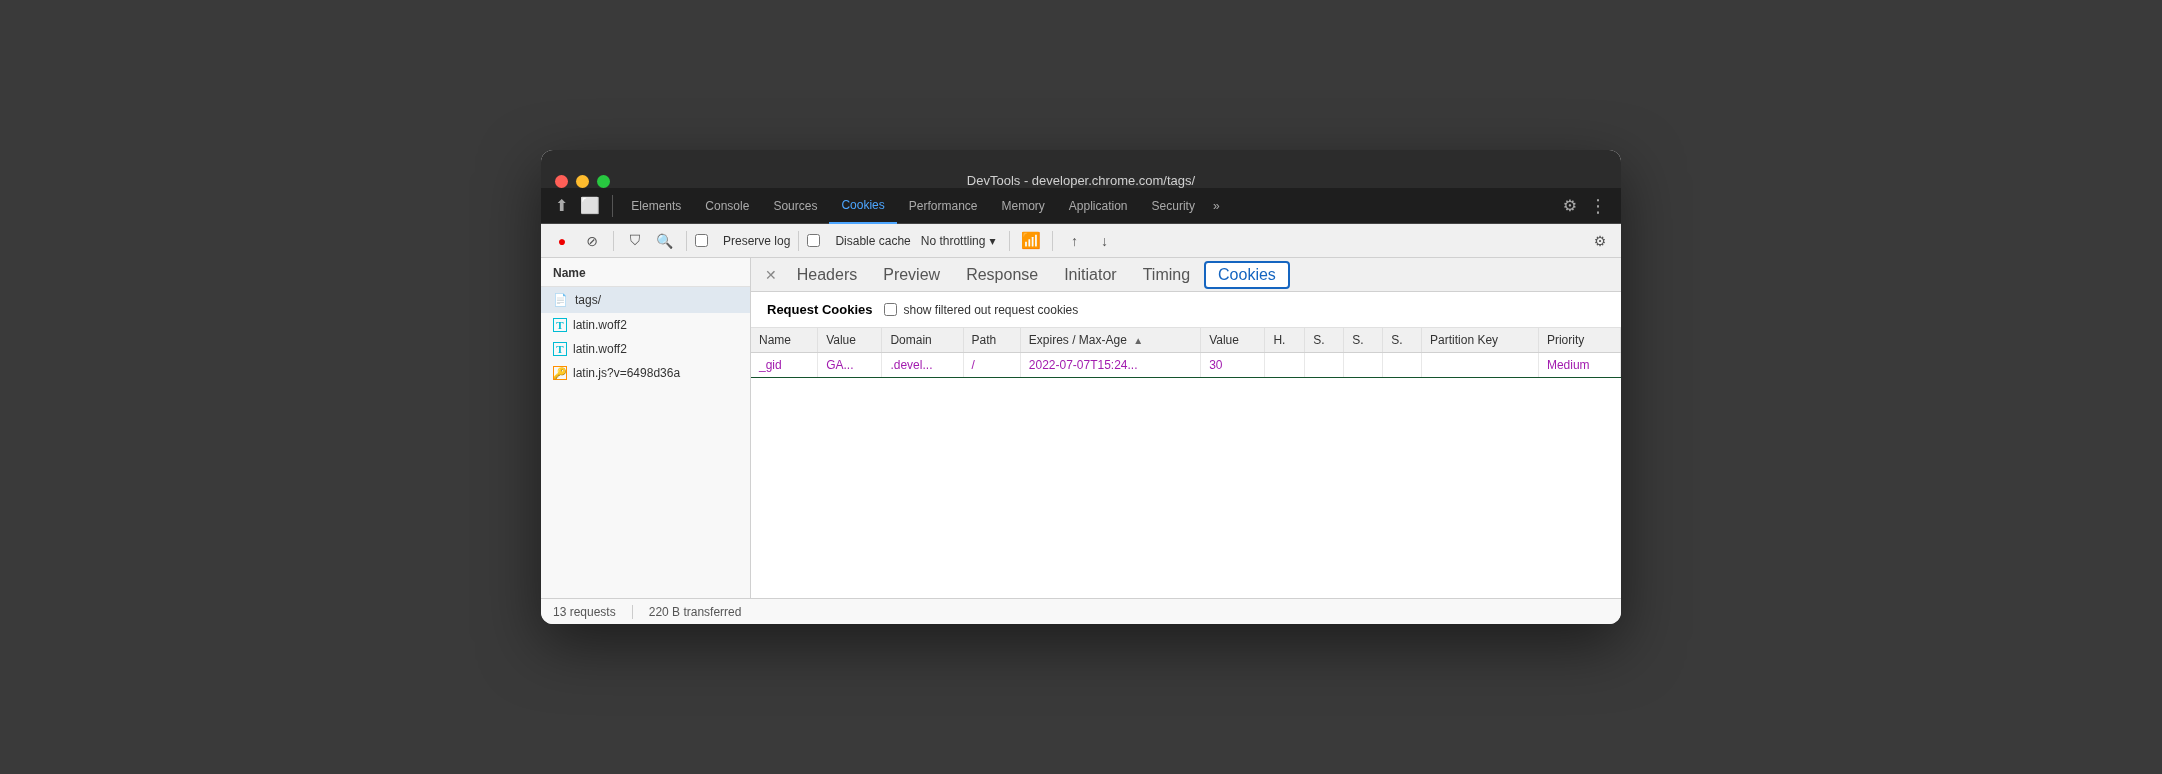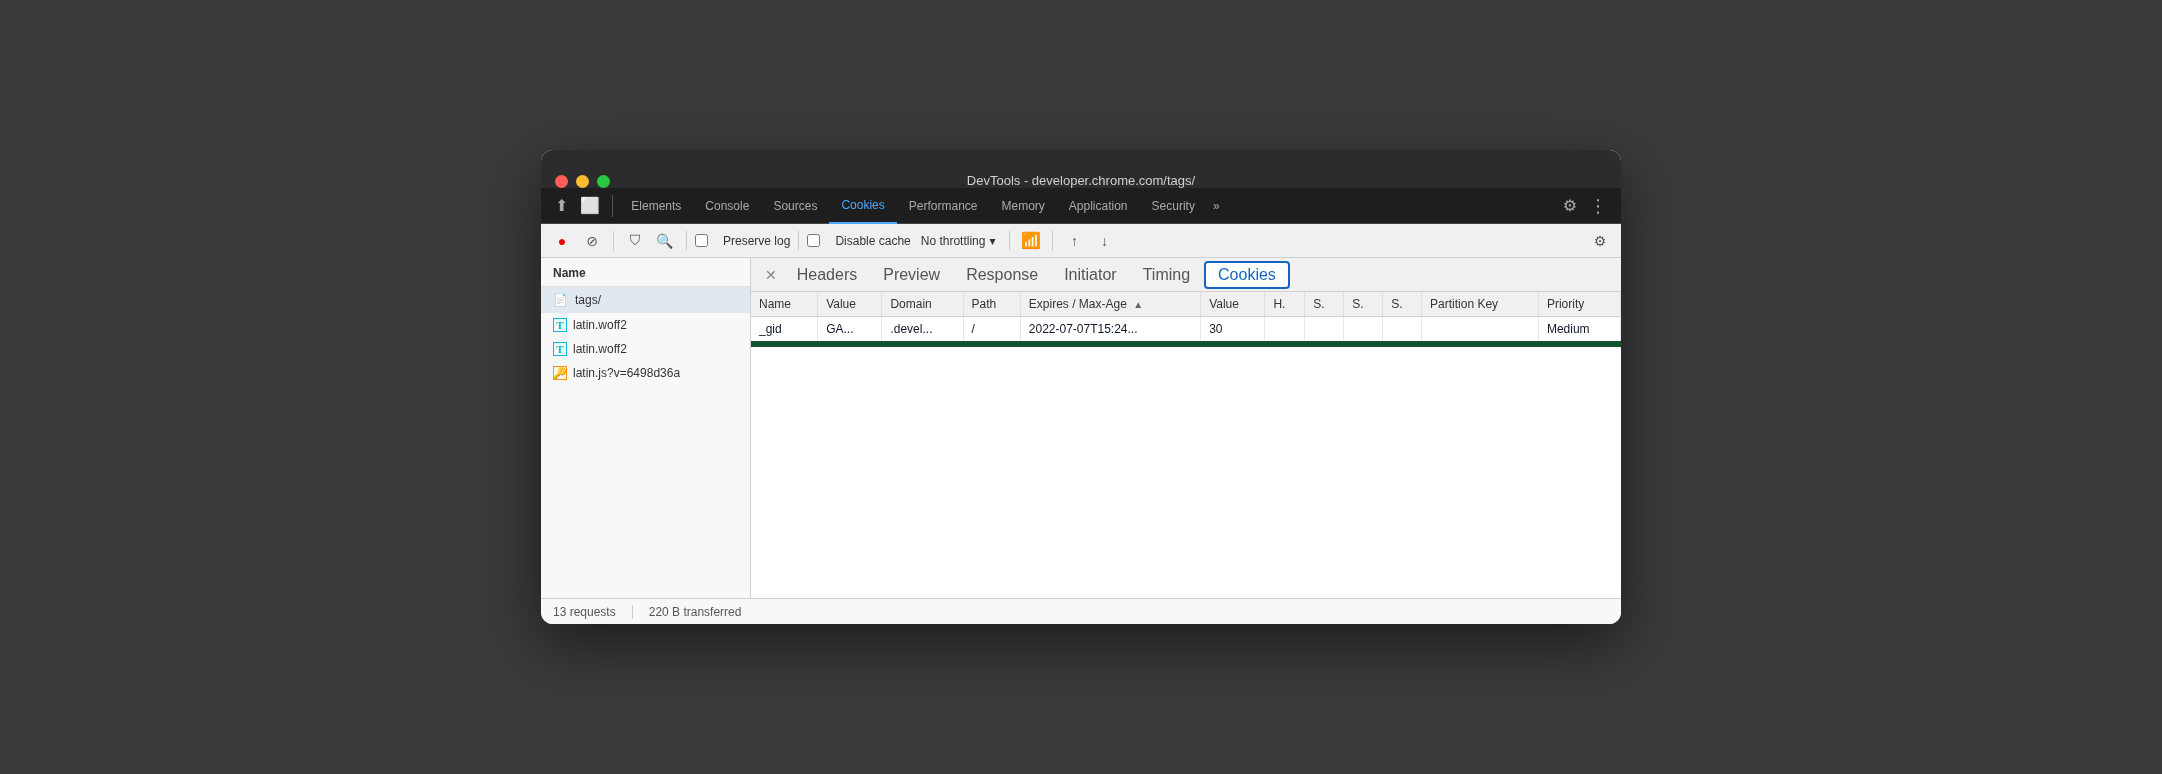--- a/index.html
+++ b/index.html
@@ -276,24 +276,24 @@
       border-right: 1px solid #e0e0e0;
       padding: 5px 8px;
       text-align: left;
       font-weight: 500;
       color: #333;
       white-space: nowrap;
       cursor: pointer;
       user-select: none;
     }
     .cookies-table td {
-      border-bottom: 6px solid #14532d;
+      border-bottom: 1px solid #14532d;
       border-right: 1px solid #e8e8e8;
       padding: 5px 8px;
-      color: #0f172a;
+      color: #a21caf;
       white-space: nowrap;
       max-width: 150px;
       overflow: hidden;
       text-overflow: ellipsis;
     }
     .cookies-table tr:nth-child(even) td { background: #f9f9f9; }
     .sort-arrow {
       font-size: 10px;
       color: #666;
       margin-left: 3px;
@@ -388,20 +388,27 @@
         <span class="detail-tab-close">✕</span>
         <div class="detail-tab">Headers</div>
         <div class="detail-tab">Preview</div>
         <div class="detail-tab">Response</div>
         <div class="detail-tab">Initiator</div>
         <div class="detail-tab">Timing</div>
         <div class="detail-tab active">Cookies</div>
       </div>
 
       <div class="cookies-content">
+        <div class="request-cookies-header">
+          <span class="request-cookies-title">Request Cookies</span>
+          <label class="show-filtered-label">
+            <input type="checkbox" style="">
+            <span>show filtered out request cookies</span>
+          </label>
+        </div>
         <table class="cookies-table">
           <thead>
             <tr>
               <th>Name</th>
               <th>Value</th>
               <th>Domain</th>
               <th>Path</th>
               <th>Expires / Max-Age <span class="sort-arrow">▲</span></th>
               <th>Value</th>
               <th>H.</th>

